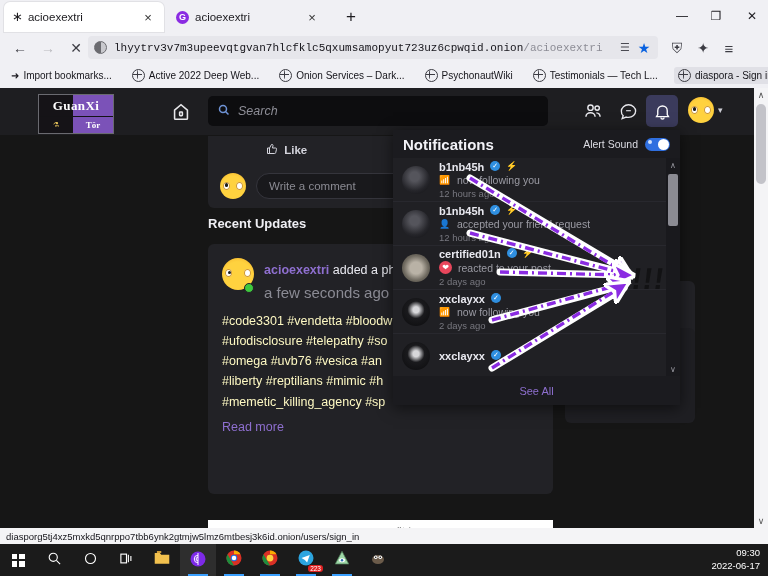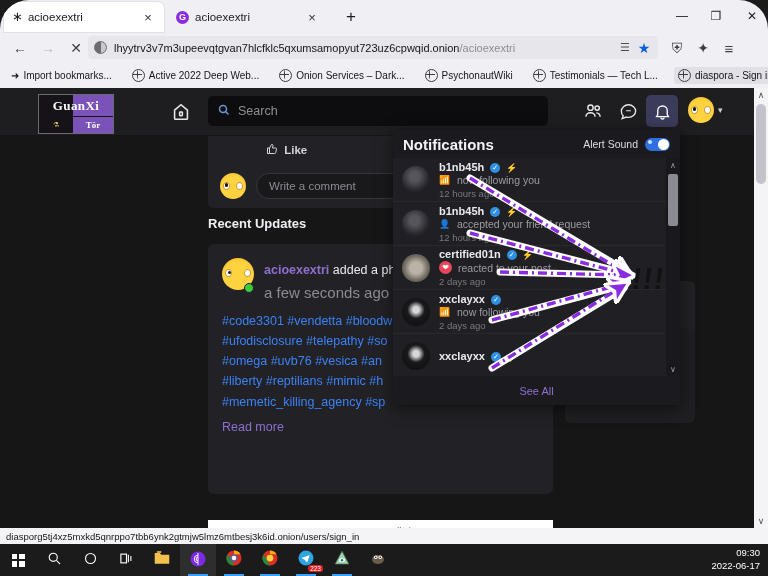--- a/index.html
+++ b/index.html
@@ -2,21 +2,21 @@
 <html><head>
 <meta charset="utf-8">
 <style>
   html,body{margin:0;padding:0;}
   body{
     width:768px;height:576px;overflow:hidden;
     font-family:"Liberation Sans", sans-serif;
     background:#1b1b1b;
     -webkit-font-smoothing:antialiased;
   }
-  #app{position:relative;width:768px;height:576px;overflow:hidden;border-radius:29px;}
+  #app{position:relative;width:768px;height:576px;overflow:hidden;}
 
   
   .chrome{position:absolute;left:0;top:0;width:768px;height:88px;background:#f0f0f4;}
   .tabstrip{position:relative;height:32px;}
   .tab{position:absolute;top:2px;height:30px;border-radius:6px 6px 0 0;display:flex;align-items:center;
        padding:0 8px;box-sizing:border-box;font-size:11.5px;color:#1c1b1f;}
   .tab.active{left:4px;width:160px;background:#ffffff;box-shadow:0 0 0 1px rgba(0,0,0,.06);}
   .tab.inactive{left:168px;width:160px;background:transparent;}
   .tab .tdot{font-size:13px;margin-right:5px;color:#1c1b1f;line-height:0;}
   .tab .tfav{width:13px;height:13px;border-radius:50%;background:#8a2be2;color:#fff;font-size:9px;
@@ -32,21 +32,21 @@
 
   .navbar{position:absolute;left:0;top:32px;width:768px;height:31px;}
   .navbtn{position:absolute;top:4px;width:24px;height:24px;display:flex;align-items:center;
           justify-content:center;font-size:14px;color:#3c3c43;}
   #nav-back{left:8px;} #nav-fwd{left:36px;color:#b9b9bd;} #nav-stop{left:64px;}
   .urlbar{position:absolute;left:88px;top:4px;width:570px;height:23px;background:#e6e6eb;border-radius:4px;
           display:flex;align-items:center;padding:0 6px;box-sizing:border-box;}
   .urlbar .secico{width:13px;height:13px;border-radius:50%;
           background:linear-gradient(90deg,#6b6b70 50%,#c9c9ce 50%);border:1px solid #6b6b70;
           box-sizing:border-box;margin-right:7px;flex:0 0 auto;}
-  .urltext{font-size:11px;color:#15141a;white-space:nowrap;overflow:hidden;flex:1;}
+  .urltext{font-size:11px;color:#15141a;white-space:nowrap;overflow:hidden;flex:1;font-family:Liberation Mono, monospace;}
   .urltext .path{color:#8d8d96;}
   .urlact{width:16px;height:16px;display:flex;align-items:center;justify-content:center;font-size:11px;color:#4a4a52;}
   .star{color:#0a62e0;font-size:14px;margin-left:3px;}
   #nav-shield{position:absolute;left:665px;top:4px;}
   #nav-clean{position:absolute;left:691px;top:4px;}
   #nav-menu{position:absolute;left:717px;top:4px;font-size:15px;}
 
   .bookmarks{position:absolute;left:0;top:63px;width:768px;height:25px;display:flex;align-items:center;padding-left:7px;box-sizing:border-box;}
   .bm{display:flex;align-items:center;font-size:10px;color:#15141a;margin-right:12px;white-space:nowrap;
       padding:2px 4px;border-radius:3px;}
@@ -63,21 +63,21 @@
   .logo{position:absolute;left:38px;top:94px;width:74px;height:38px;border:1px solid #6a6a70;
         background:#141316;display:flex;flex-wrap:wrap;}
   .logo .lname{width:100%;height:21px;display:flex;align-items:center;justify-content:center;
         font-family:"Liberation Serif",serif;font-weight:bold;font-size:13px;color:#ffffff;letter-spacing:.4px;
         background:linear-gradient(90deg,#151317 0 46%, #7b52b8 46% 100%);}
   .logo .lbadgeL{width:46%;height:16px;display:flex;align-items:center;justify-content:center;font-size:7px;color:#e6c35a;background:#151317;}
   .logo .lbadgeR{width:54%;height:16px;display:flex;align-items:center;justify-content:center;
         font-family:"Liberation Serif",serif;font-size:9px;font-weight:bold;color:#fff;background:#7b52b8;}
   .homeico{position:absolute;left:170px;top:101px;width:22px;height:22px;color:#e7e7ea;}
   .searchbox{position:absolute;left:208px;top:96px;width:340px;height:30px;background:#0d0d0f;border-radius:5px;
-        display:flex;align-items:center;padding:0 10px;box-sizing:border-box;}
+        display:flex;align-items:center;padding:0 10px;box-sizing:border-box;font-style:italic;}
   .searchbox .sico{color:#6f93d6;font-size:11px;margin-right:8px;}
   .searchbox .stxt{color:#8e8e97;font-size:12.5px;}
   .navicon{position:absolute;top:97px;width:30px;height:28px;display:flex;align-items:center;
         justify-content:center;color:#e9e9ee;}
   #ic-friends{left:578px;} #ic-msg{left:613px;}
   #ic-bell{left:646px;width:32px;height:32px;top:95px;background:#3b3b5c;border-radius:5px;}
   .avatar-nav{position:absolute;left:688px;top:97px;display:flex;align-items:center;}
   .emoji-av{width:26px;height:26px;border-radius:50%;
        background:radial-gradient(circle at 50% 55%, #ffd23f 0 58%, #f2ac24 100%);
        position:relative;display:inline-block;}
@@ -99,21 +99,21 @@
   .post{position:absolute;left:208px;top:156px;width:345px;height:250px;background:#222226;border-radius:6px;}
   .posthead{display:flex;align-items:flex-start;padding:14px 14px 0 14px;}
   .posthead .pav{position:relative;flex:0 0 auto;margin-right:10px;}
   .pav .online{position:absolute;right:0;bottom:1px;width:8px;height:8px;border-radius:50%;background:#3ec93e;border:1.5px solid #222226;}
   .ptitle{font-size:12.5px;color:#e9e9f0;padding-top:4px;line-height:1.4;}
   .ptitle b{color:#8e6fcf;}
   .pmeta{font-size:15px;color:#8b8b94;margin-top:4px;display:flex;align-items:center;gap:5px;}
   .globe{width:11px;height:11px;border-radius:50%;border:1px solid #8b8b94;position:relative;display:inline-block;}
   .globe:before{content:"";position:absolute;left:0;top:4px;width:9px;border-top:1px solid #8b8b94;}
   .globe:after{content:"";position:absolute;left:3.5px;top:0;height:9px;border-left:1px solid #8b8b94;border-radius:50%;}
-  .tags{padding:10px 14px 0 14px;font-size:12.5px;line-height:1.62;color:#3b82f6;}
+  .tags{padding:10px 14px 0 14px;font-size:12.5px;line-height:1.62;color:#fef9c3;}
   .readmore{padding:8px 14px 0 14px;font-size:12.5px;color:#8e6fcf;}
   .postimg{position:absolute;left:208px;top:432px;width:345px;height:100px;background:#ffffff;overflow:hidden;}
   .railcard{position:absolute;left:565px;top:193px;width:130px;height:140px;background:#222226;border-radius:6px;}
   .railcard2{position:absolute;left:565px;top:240px;width:130px;height:95px;background:#1f1f23;border-radius:6px;
         display:flex;flex-direction:column;align-items:center;padding-top:10px;box-sizing:border-box;}
   .skull{width:46px;height:46px;border-radius:50%;
         background:radial-gradient(circle at 42% 40%, #efefef 0 16%, #8f8f93 42%, #2a2a2e 78%);
         position:relative;overflow:hidden;}
   .skull:after{content:"";position:absolute;left:7px;bottom:1px;width:32px;height:7px;background:#f2f2f2;border-radius:4px;}
   .railname{margin-top:8px;font-size:10px;color:#8e6fcf;}
@@ -136,21 +136,21 @@
   .toggle:before{content:"";position:absolute;left:3px;top:2.6px;width:4px;height:4px;border-radius:50%;background:#cfe0fb;}
   .toggle .knob{position:absolute;right:1px;top:1px;width:11px;height:11px;border-radius:50%;background:#fff;}
   .nlist{position:absolute;left:0;top:28px;width:273px;height:218px;overflow:hidden;background:#202024;}
   .nitem{height:44px;display:flex;align-items:center;padding:0 9px;box-sizing:border-box;
         border-bottom:1px solid #28282e;}
   .nav-img{width:28px;height:28px;border-radius:50%;flex:0 0 auto;margin-right:9px;}
   .av-dark{background:radial-gradient(circle at 45% 38%, #55555c 0 20%, #26262b 60%, #0e0e11 100%);}
   .av-gun{background:radial-gradient(circle at 50% 50%, #b9b2a6 0 30%, #6f6a60 62%, #3b382f 100%);}
   .av-mask{background:radial-gradient(circle at 50% 42%, #d7d7da 0 14%, #1a1a1d 40%, #0b0b0d 100%);}
   .nbody{flex:1;min-width:0;}
-  .nrow1{display:flex;align-items:flex-end;gap:6px;}
+  .nrow1{display:flex;align-items:flex-start;gap:6px;}
   .nname{font-size:11px;font-weight:bold;color:#e9e9f0;}
   .verif{width:10px;height:10px;border-radius:50%;background:#2f8fe0;color:#fff;font-size:7px;
         display:flex;align-items:center;justify-content:center;flex:0 0 auto;}
   .bolt{color:#e03a2a;font-size:9px;}
   .nrow2{display:flex;align-items:center;gap:6px;margin-top:1px;}
   .ntxt{font-size:10.5px;color:#9b9ba4;white-space:nowrap;overflow:hidden;text-overflow:ellipsis;}
   .nico{font-size:9px;color:#b9b9c2;width:12px;flex:0 0 auto;}
   .heart{width:13px;height:13px;border-radius:50%;background:#e8465c;color:#fff;font-size:8px;
         display:flex;align-items:center;justify-content:center;flex:0 0 auto;}
   .ntime{font-size:9.5px;color:#77777f;margin-top:2px;}

